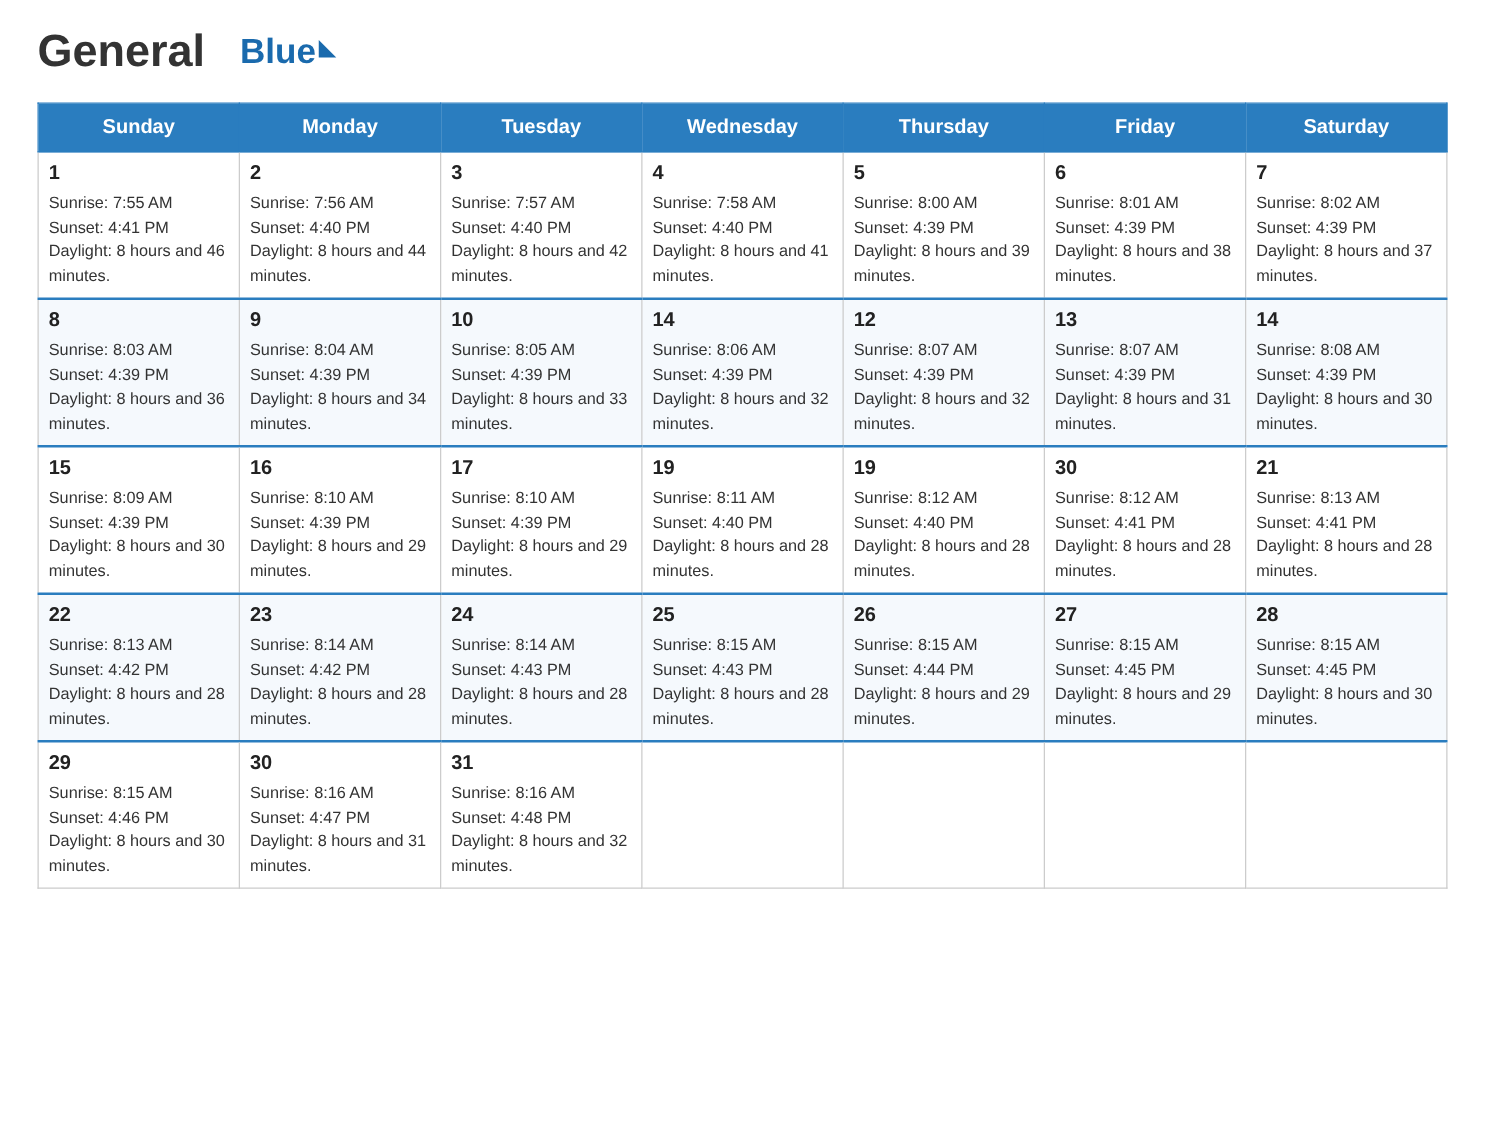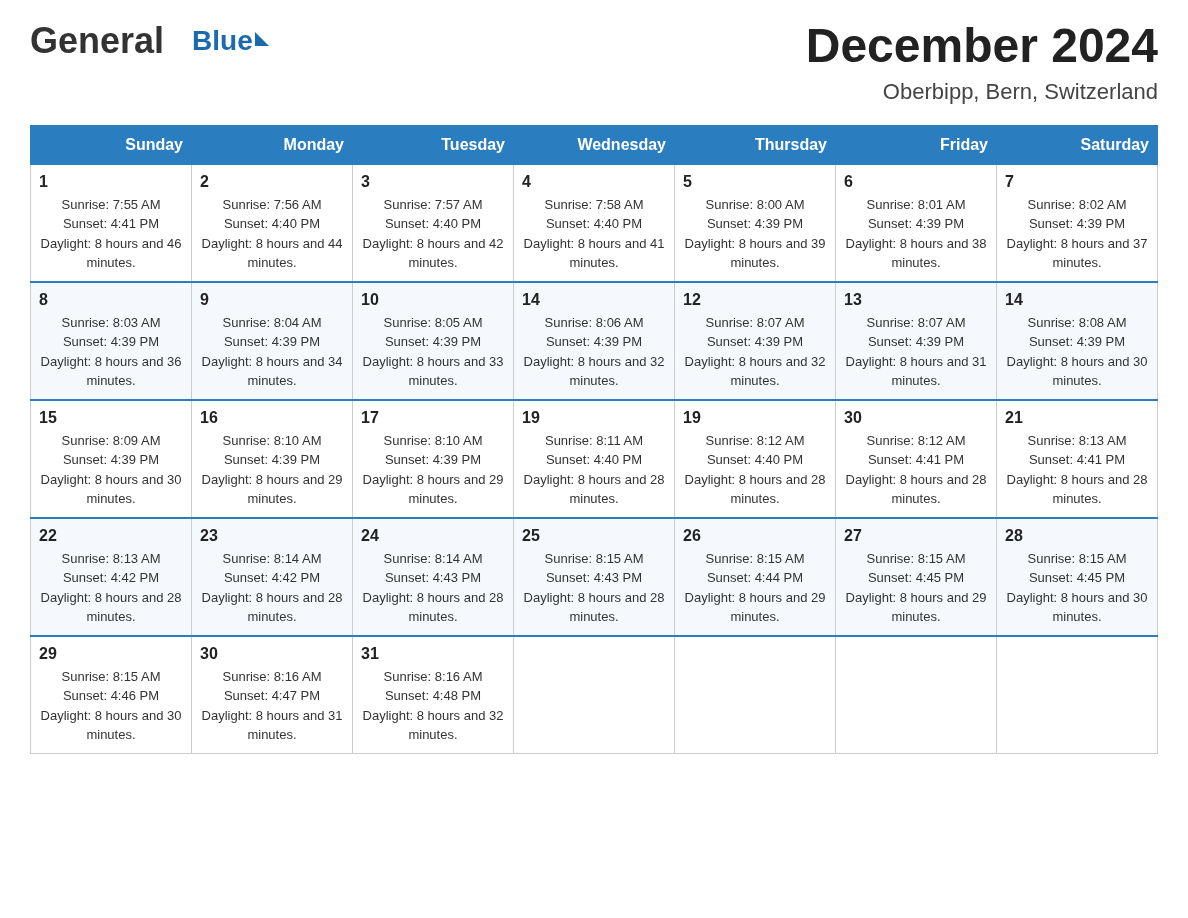--- a/index.html
+++ b/index.html
@@ -66,21 +66,21 @@
       width: 100%;
       border-collapse: collapse;
       table-layout: fixed;
     }
     thead tr th {
       background-color: #2a7dbf;
       color: #fff;
       padding: 10px 8px;
       font-size: 16px;
       font-weight: bold;
-      text-align: right;
+      text-align: center;
       border: 1px solid #2a7dbf;
     }
     tbody tr td {
       vertical-align: top;
       padding: 8px;
       border: 1px solid #ccc;
       font-size: 13px;
       color: #333;
       height: 110px;
     }
@@ -88,21 +88,20 @@
       font-size: 16px;
       font-weight: bold;
       color: #222;
       display: block;
       margin-bottom: 4px;
     }
     tbody tr td .day-info {
       font-size: 13px;
       line-height: 1.5;
       color: #333;
-      text-align: center;
     }
     tbody tr:nth-child(odd) td {
       background-color: #fff;
     }
     tbody tr:nth-child(even) td {
       background-color: #f5f9fd;
     }
     .empty-cell {
       background-color: #fff !important;
     }
@@ -116,24 +115,20 @@
 <div class="header">
   <div class="logo">
     <div class="logo-text">
       <span class="logo-general">General</span>
       <div class="logo-blue-container">
         <span class="logo-blue">Blue</span>
         <div class="logo-triangle"></div>
       </div>
     </div>
   </div>
-  <div class="title-section">
-    <div class="month-title">December 2024</div>
-    <div class="location">Oberbipp, Bern, Switzerland</div>
-  </div>
 </div>
 
 <table>
   <thead>
     <tr>
     <th>Sunday</th>
         <th>Monday</th>
         <th>Tuesday</th>
         <th>Wednesday</th>
         <th>Thursday</th>

